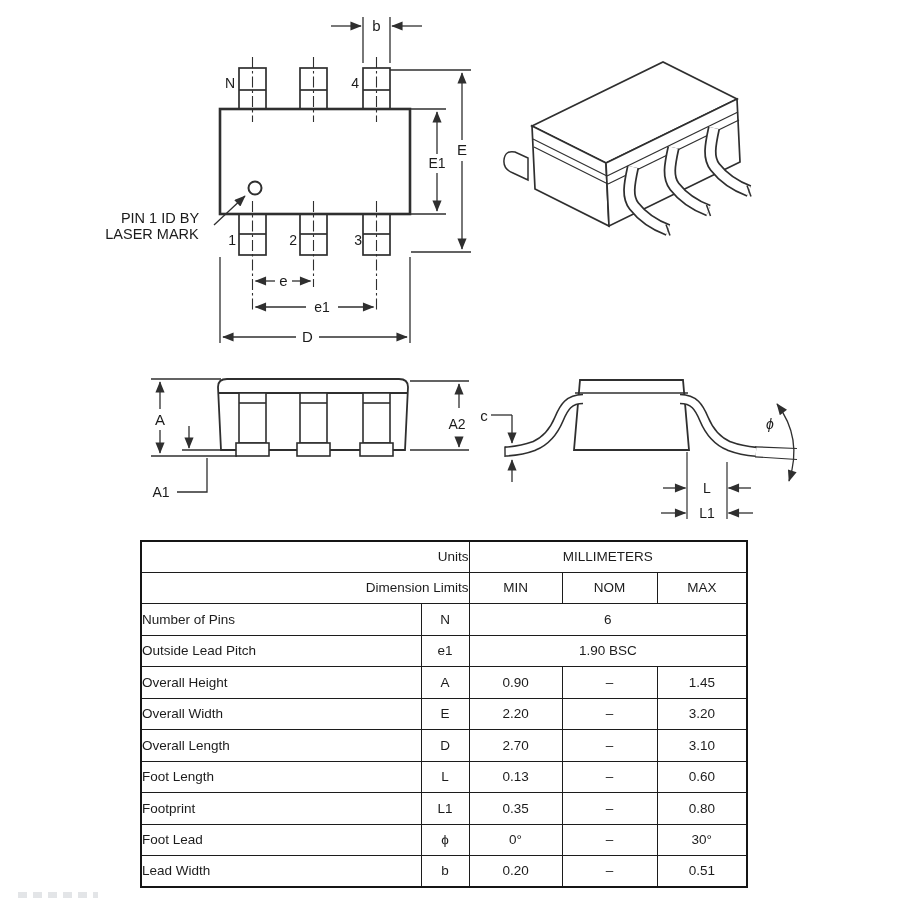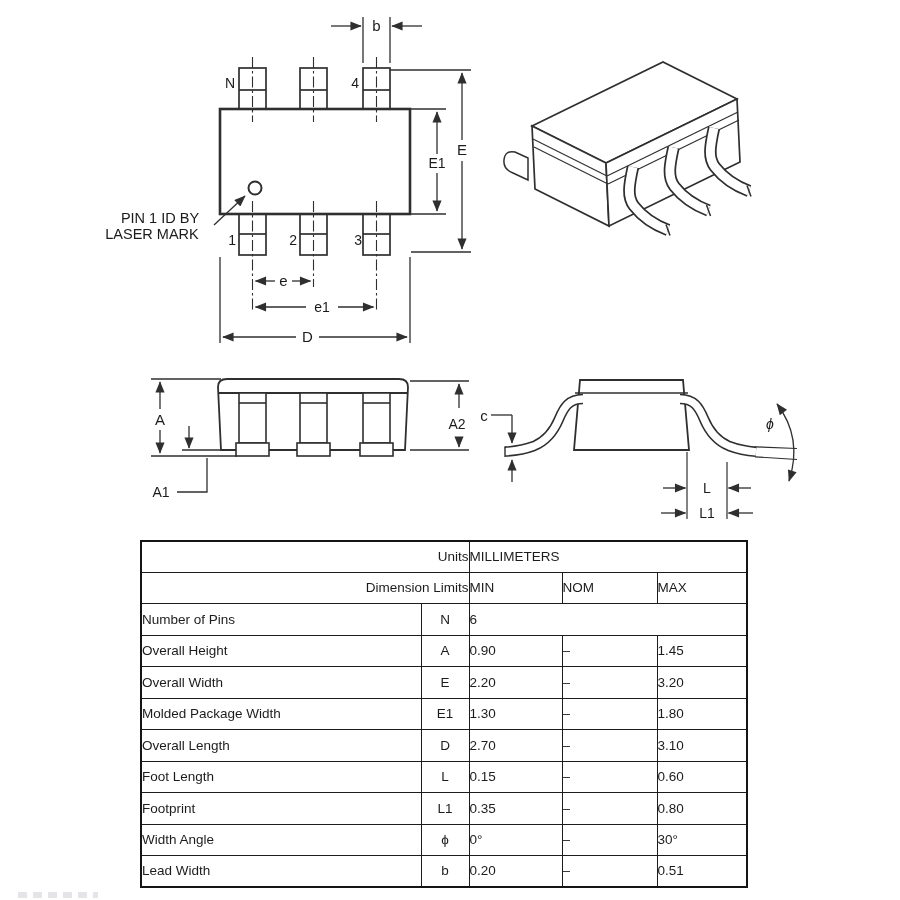--- a/index.html
+++ b/index.html
@@ -12,21 +12,21 @@
   .note-lbl{font-size:14.5px;}
   .phi-lbl{font-size:14px;font-style:italic;}
 
   .dim-table-wrap{position:absolute;left:140px;top:540px;width:606px;height:348px;}
   table.dim-table{border-collapse:collapse;table-layout:fixed;width:606px;height:348px;
         font-size:13.5px;color:#1c1c1c;border:2.4px solid #151515;}
   table.dim-table td{border:1.7px solid #1c1c1c;padding:0;overflow:hidden;white-space:nowrap;
         vertical-align:middle;line-height:1;}
   td.c-name{text-align:left;padding-left:7px;}
   td.c-sym{text-align:center;}
-  td.c-val{text-align:left;}
+  td.c-val{text-align:center;}
   td.h-right{text-align:right;padding-right:9px;}
   tr.t-row{height:17px;}
 
   .corner-mark{position:absolute;left:18px;top:892px;width:80px;height:6px;opacity:.5;
      background:repeating-linear-gradient(90deg,#c7cbd0 0 9px,transparent 9px 15px);}
 </style>
 </head>
 <body>
 
 <div class="canvas">
@@ -232,63 +232,61 @@
           <td class="c-val">NOM</td>
           <td class="c-val">MAX</td>
         </tr>
 
       <tr class="t-row">
             <td class="c-name">Number of Pins</td>
             <td class="c-sym">N</td>
             <td class="c-val" colspan="3">6</td>
           </tr>
           <tr class="t-row">
+            <td class="c-name">Outside Lead Pitch</td>
+            <td class="c-sym">e1</td>
+            <td class="c-val" colspan="3">1.90 BSC</td>
+          </tr>
+          <tr class="t-row">
             <td class="c-name">Overall Height</td>
             <td class="c-sym">A</td>
             <td class="c-val">0.90</td>
             <td class="c-val">–</td>
             <td class="c-val">1.45</td>
           </tr>
           <tr class="t-row">
             <td class="c-name">Overall Width</td>
             <td class="c-sym">E</td>
             <td class="c-val">2.20</td>
             <td class="c-val">–</td>
             <td class="c-val">3.20</td>
           </tr>
           <tr class="t-row">
-            <td class="c-name">Molded Package Width</td>
-            <td class="c-sym">E1</td>
-            <td class="c-val">1.30</td>
-            <td class="c-val">–</td>
-            <td class="c-val">1.80</td>
-          </tr>
-          <tr class="t-row">
             <td class="c-name">Overall Length</td>
             <td class="c-sym">D</td>
             <td class="c-val">2.70</td>
             <td class="c-val">–</td>
             <td class="c-val">3.10</td>
           </tr>
           <tr class="t-row">
             <td class="c-name">Foot Length</td>
             <td class="c-sym">L</td>
-            <td class="c-val">0.15</td>
+            <td class="c-val">0.13</td>
             <td class="c-val">–</td>
             <td class="c-val">0.60</td>
           </tr>
           <tr class="t-row">
             <td class="c-name">Footprint</td>
             <td class="c-sym">L1</td>
             <td class="c-val">0.35</td>
             <td class="c-val">–</td>
             <td class="c-val">0.80</td>
           </tr>
           <tr class="t-row">
-            <td class="c-name">Width Angle</td>
+            <td class="c-name">Foot Lead</td>
             <td class="c-sym">ϕ</td>
             <td class="c-val">0°</td>
             <td class="c-val">–</td>
             <td class="c-val">30°</td>
           </tr>
           <tr class="t-row">
             <td class="c-name">Lead Width</td>
             <td class="c-sym">b</td>
             <td class="c-val">0.20</td>
             <td class="c-val">–</td>

